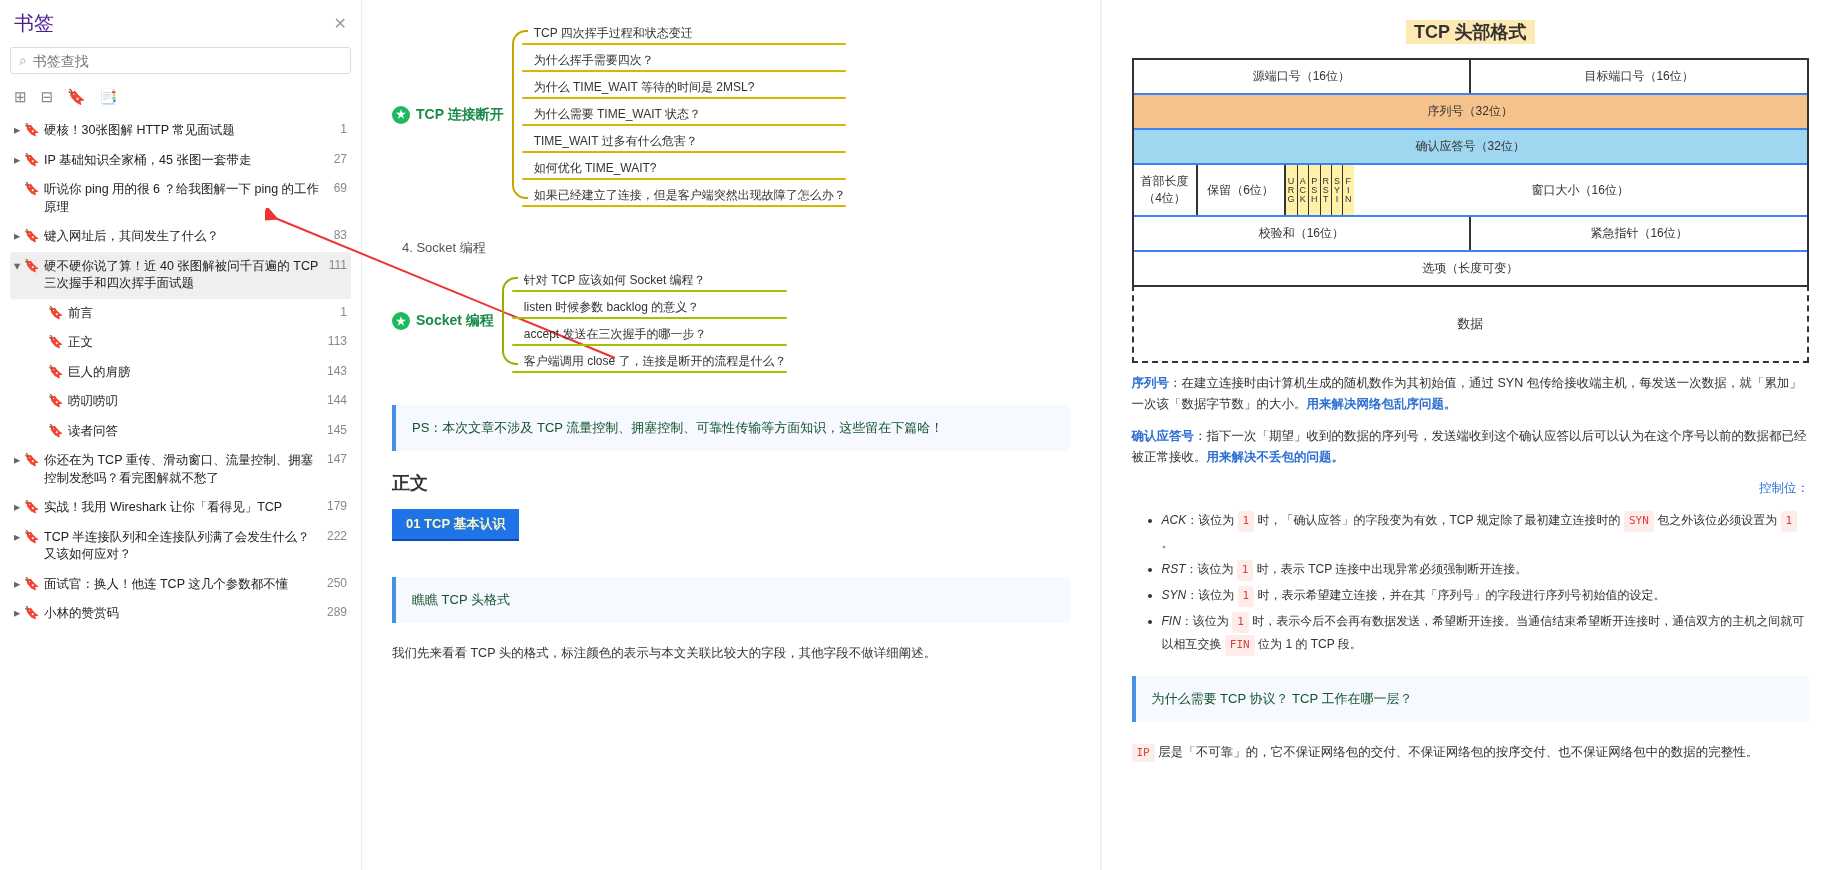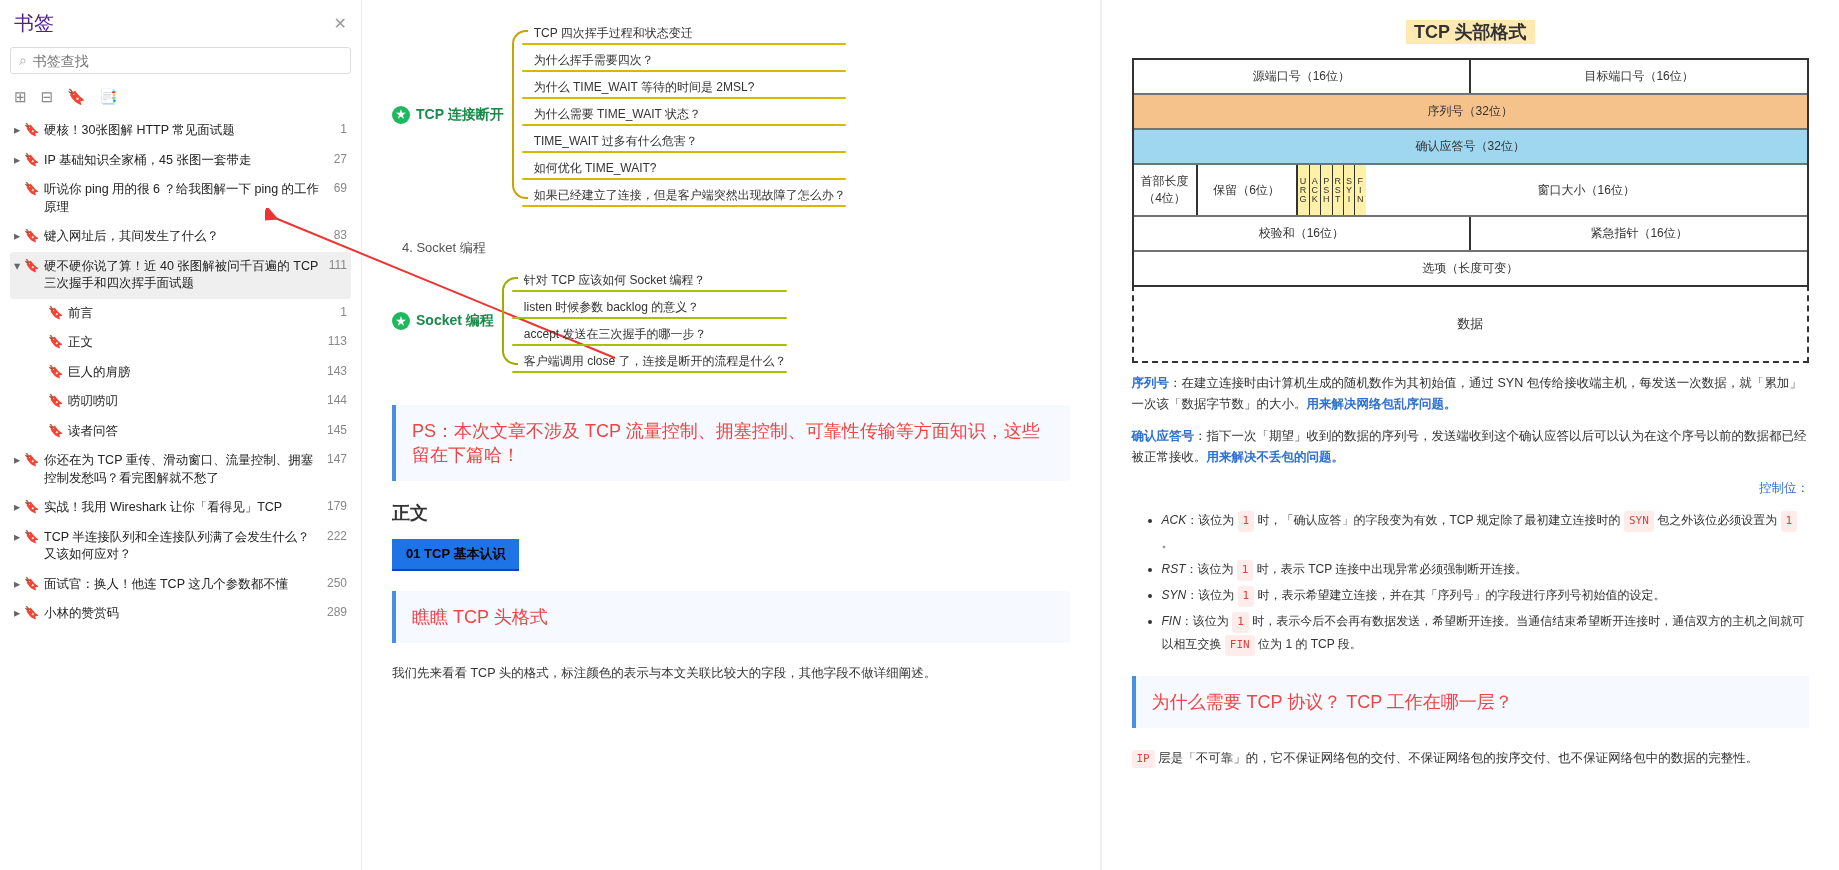--- a/index.html
+++ b/index.html
@@ -38,30 +38,30 @@
 .mm-branch { font-size: 12px; color: #333; padding: 5px 0 5px 22px; position: relative; white-space: nowrap; }
 .mm-branches::before { content: ""; position: absolute; left: 0; top: 10px; bottom: 10px; width: 14px; border: 2px solid; border-right: none; border-radius: 14px 0 0 14px; }
 .mm-a .mm-branches::before { border-color: #c7a400; }
 .mm-b .mm-branches::before { border-color: #9aad00; }
 .mm-branch::after { content: ""; position: absolute; left: 10px; right: 0; bottom: 2px; height: 2px; border-radius: 2px; }
 .mm-a .mm-branch::after { background: #d6b800; }
 .mm-b .mm-branch::after { background: #a9c000; }
 
 .section-num { font-size: 13px; color: #555; margin: 0 0 10px 10px; }
 
-.ps-box { border-left: 4px solid #4a90e2; background: #f6f9ff; padding: 14px 16px; font-size: 18px; color: #ef4444; margin: 20px 0; }
+.ps-box { border-left: 4px solid #4a90e2; background: #f6f9ff; padding: 14px 16px; font-size: 13px; color: #14532d; margin: 20px 0; }
 .h-main { font-size: 18px; font-weight: bold; margin: 20px 0 14px; }
-.h-bar { display: inline-block; background: #1e73e6; color: #000000; font-size: 13px; font-weight: bold; padding: 6px 14px; border-bottom: 2px solid #0a4bb3; }
+.h-bar { display: inline-block; background: #1e73e6; color: #fef9c3; font-size: 13px; font-weight: bold; padding: 6px 14px; border-bottom: 2px solid #0a4bb3; margin-bottom: 16px; }
 .para { font-size: 12.5px; margin: 10px 0; line-height: 1.7; color: #333; }
 
 
 .tcp-title { text-align: center; font-size: 18px; font-weight: bold; margin-bottom: 14px; }
 .tcp-title span { background: #ffe9b3; padding: 2px 8px; }
 .tcp-table { border: 2px solid #333; font-size: 12px; }
-.tcp-row { display: flex; border-bottom: 2px solid #737373; }
+.tcp-row { display: flex; border-bottom: 2px solid #3b82f6; }
 .tcp-row:last-child { border-bottom: none; }
 .cell { padding: 8px 6px; text-align: center; display: flex; align-items: center; justify-content: center; }
 .cell + .cell { border-left: 2px solid #333; }
 .row-seq { background: #f5c28b; }
 .row-flags .flag { writing-mode: horizontal-tb; font-size: 9px; line-height: 1; padding: 3px 2px; background: #fff2a8; border-left: 1px solid #333; }
 .row-flags .flag:first-of-type { border-left: 2px solid #333; }
 .row-data { border: 2px dashed #333 !important; padding: 28px; text-align: center; }
 
 ul.defs { list-style: disc; padding-left: 30px; margin: 6px 0; }
 ul.defs li { font-size: 12px; line-height: 1.9; margin-bottom: 3px; }
@@ -242,21 +242,21 @@
           <div class="cell" style="flex:1">目标端口号（16位）</div>
         </div>
       <div class="tcp-row row-seq">
           <div class="cell" style="flex:1">序列号（32位）</div>
         </div>
       <div class="tcp-row" style="background:#9fd6f0">
           <div class="cell" style="flex:1">确认应答号（32位）</div>
         </div>
       <div class="tcp-row row-flags">
         <div class="cell" style="width:62px">首部长度（4位）</div>
-        <div class="cell" style="width:100px">保留（6位）</div>
+        <div class="cell" style="width:88px">保留（6位）</div>
         <div id="flags" style="display:flex">
             <div class="cell flag">U<br>R<br>G</div>
             <div class="cell flag">A<br>C<br>K</div>
             <div class="cell flag">P<br>S<br>H</div>
             <div class="cell flag">R<br>S<br>T</div>
             <div class="cell flag">S<br>Y<br>I</div>
             <div class="cell flag">F<br>I<br>N</div>
           </div>
         <div class="cell" style="flex:1">窗口大小（16位）</div>
       </div>

